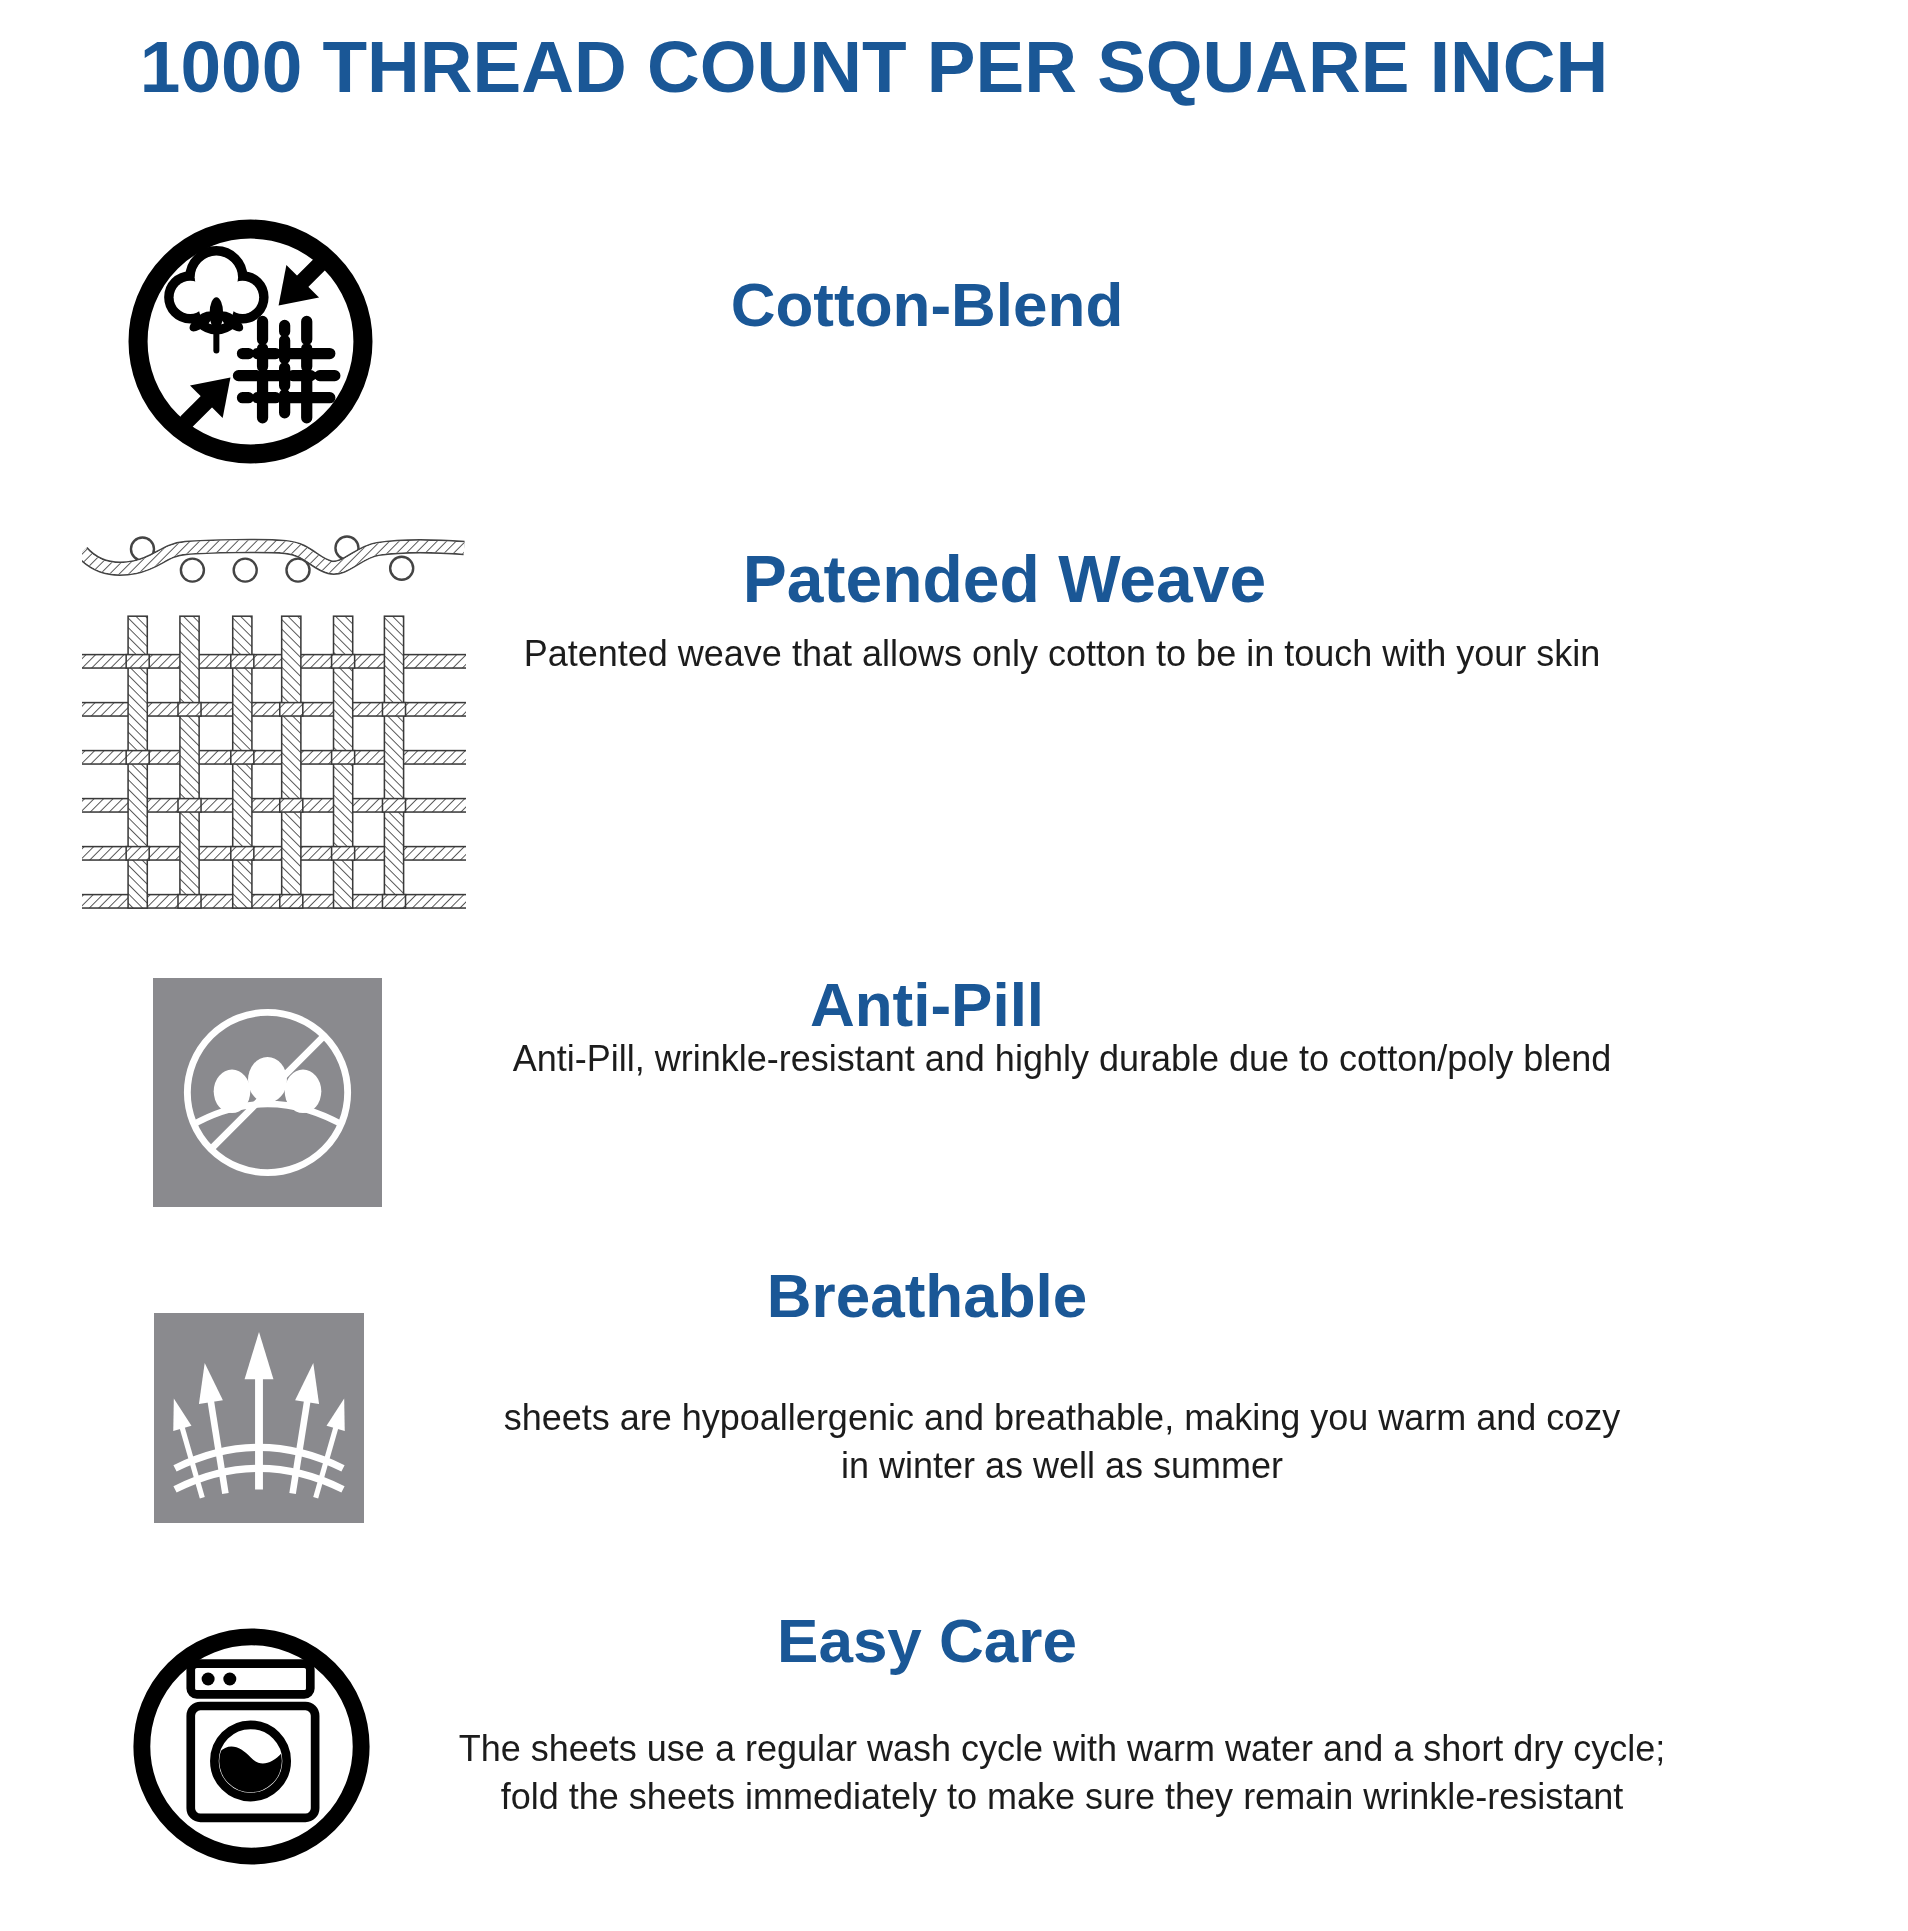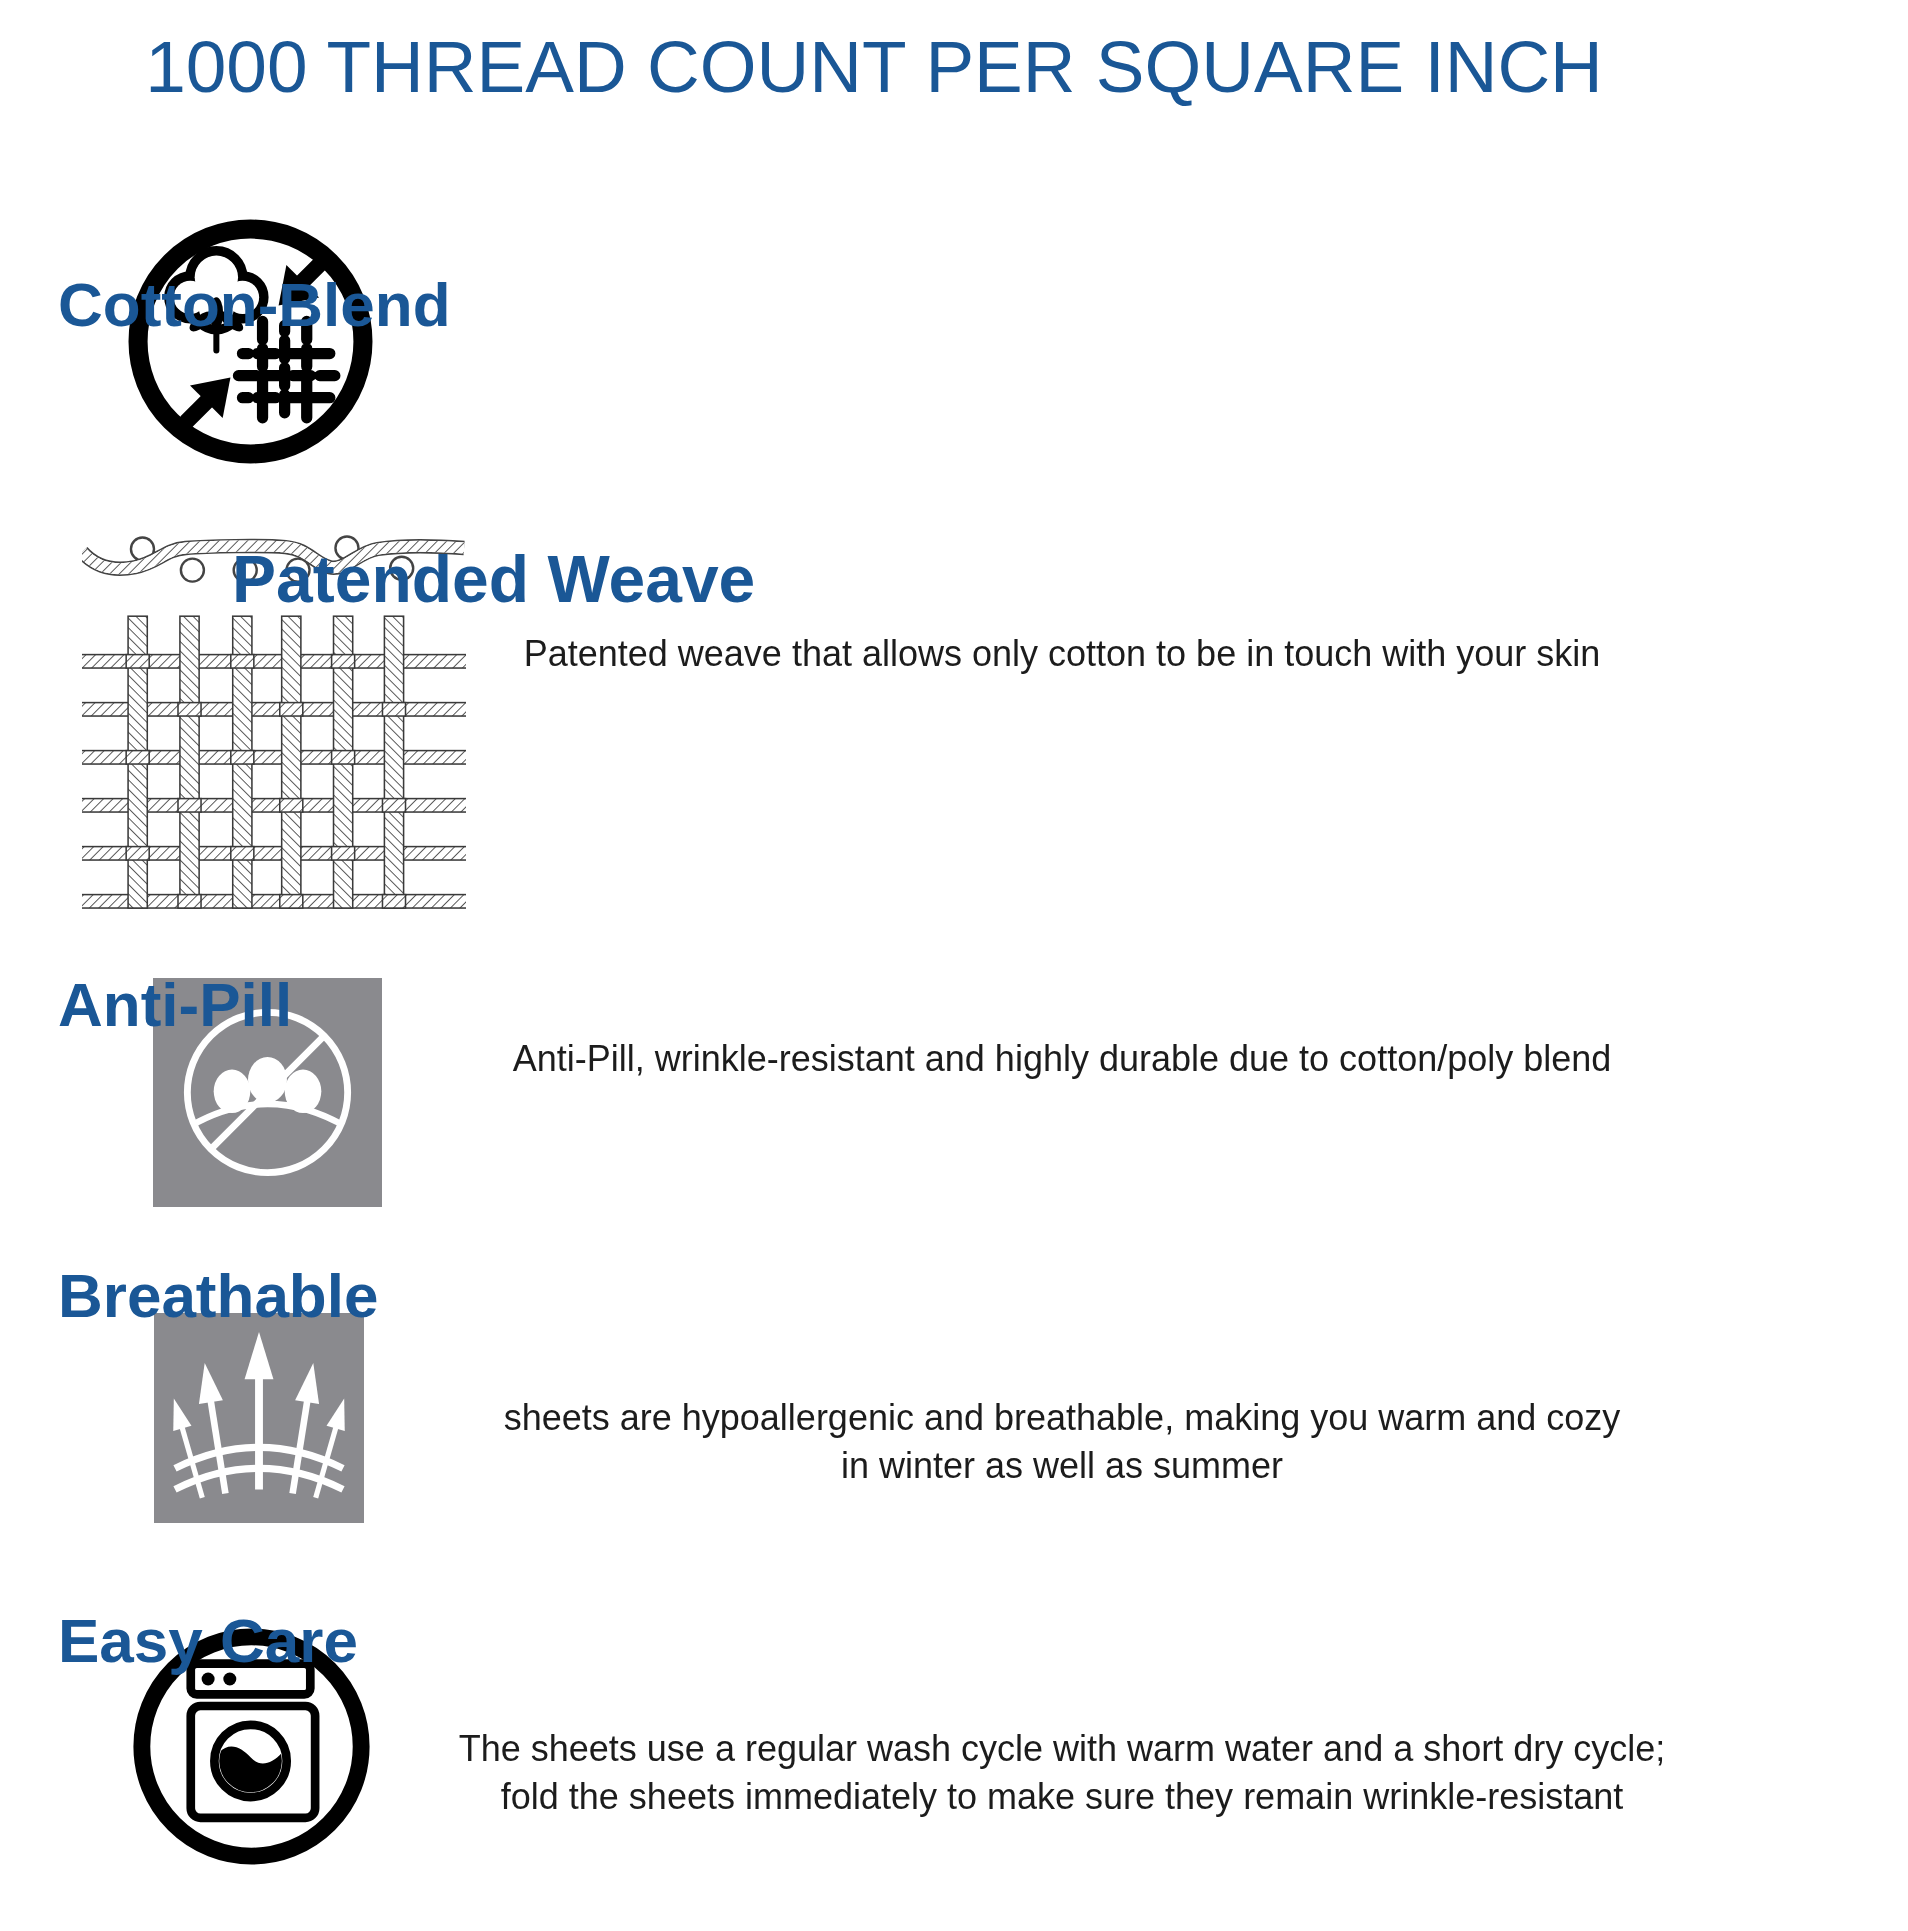--- a/index.html
+++ b/index.html
@@ -11,25 +11,25 @@
   }
   html,body{margin:0;padding:0;}
   body{
     width:1909px;height:1931px;position:relative;overflow:hidden;
     background:var(--bg);
     font-family:"Liberation Sans", sans-serif;
   }
   .abs{position:absolute;}
   .title{
     left:0;top:25px;width:1748px;text-align:center;
-    color:var(--blue);font-weight:normal;font-size:73px;line-height:1.16;
+    color:var(--blue);font-weight:bold;font-size:73px;line-height:1.16;
     letter-spacing:0px;
   }
   .heading{
-    left:58px;width:1738px;margin:0;
+    left:58px;width:1738px;text-align:center;margin:0;
     color:var(--blue);font-weight:bold;font-size:62px;line-height:1.05;
   }
   .heading-wide{
     left:232px;width:1545px;font-size:66px;
   }
   .desc{
     left:193px;width:1738px;text-align:center;margin:0;
     color:var(--body);font-size:36px;line-height:1.33;
     white-space:pre-line;
   }

